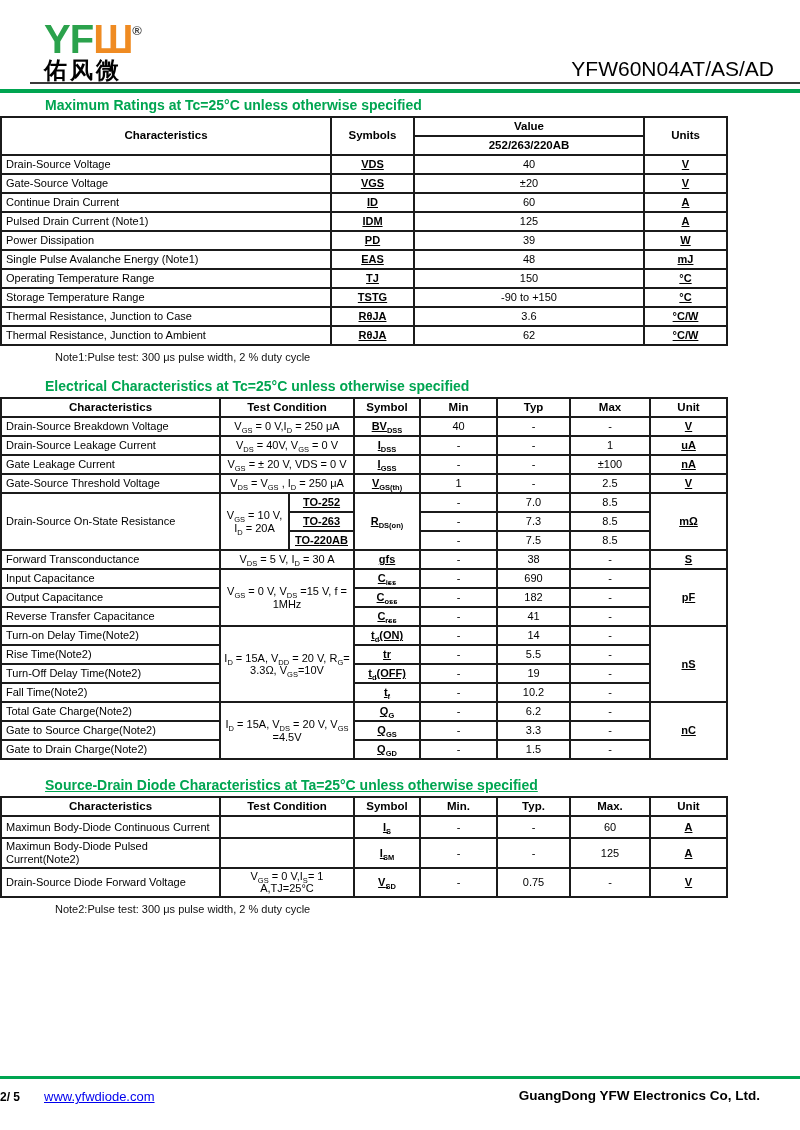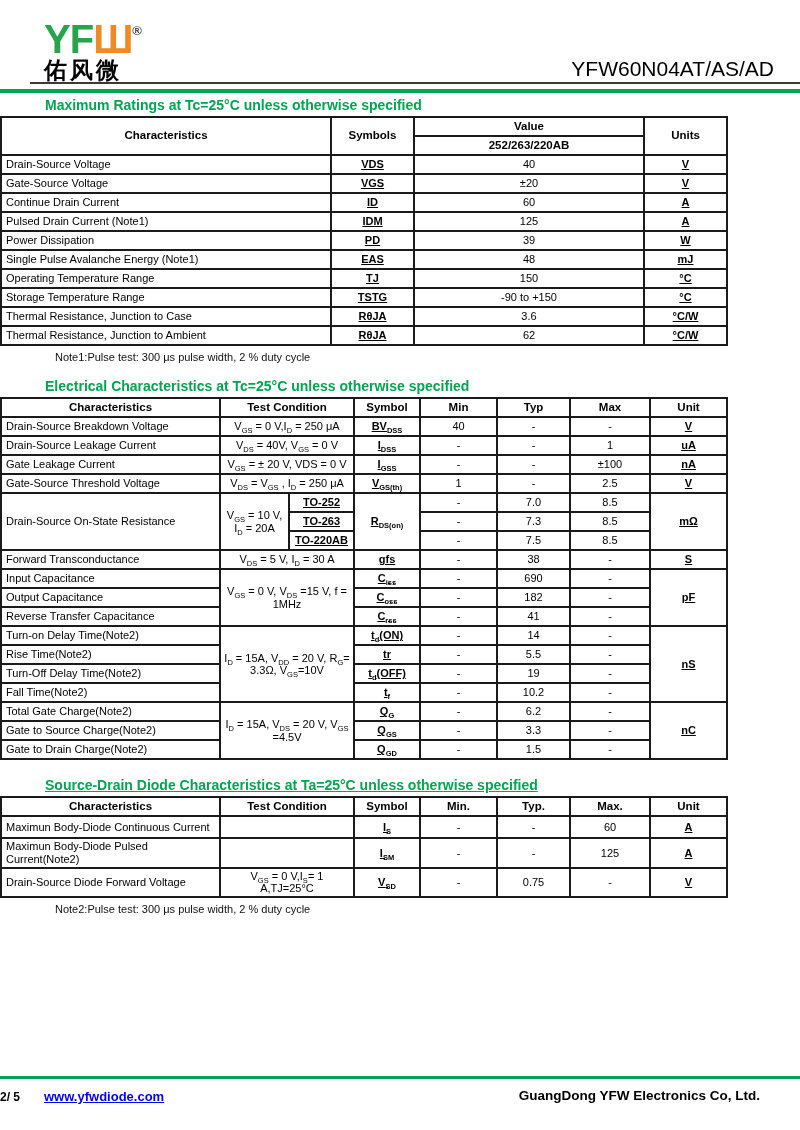--- a/index.html
+++ b/index.html
@@ -29,21 +29,21 @@
   td.char{text-align:left;padding-left:4px;}
   .b{font-weight:700;text-decoration:underline;}
   sub{font-size:7.5px;line-height:0;}
   .t3 td{height:22px;}
 
   .note{font-size:11px;margin:5px 0 0 55px;color:#111;}
 
   
   .footer-rule{position:absolute;top:1076px;left:0;width:800px;height:3px;background:#00A551;}
   .footer{position:absolute;top:1087px;left:0;width:800px;height:24px;}
-  .footer-link{position:absolute;left:44px;top:2px;color:#0000EE;font-weight:700;font-size:13px;text-decoration:underline;cursor:pointer;}
+  .footer-link{position:absolute;left:44px;top:2px;color:#0000EE;font-weight:400;font-size:13px;text-decoration:underline;cursor:pointer;}
   .footer-page{position:absolute;left:0;right:0;top:3px;font-weight:700;font-size:12px;}
   .footer-company{position:absolute;right:40px;top:1px;font-weight:700;font-size:13.5px;}
 </style>
 </head>
 <body>
 
 <div class="page">
 
   <div class="header">
     <div>

